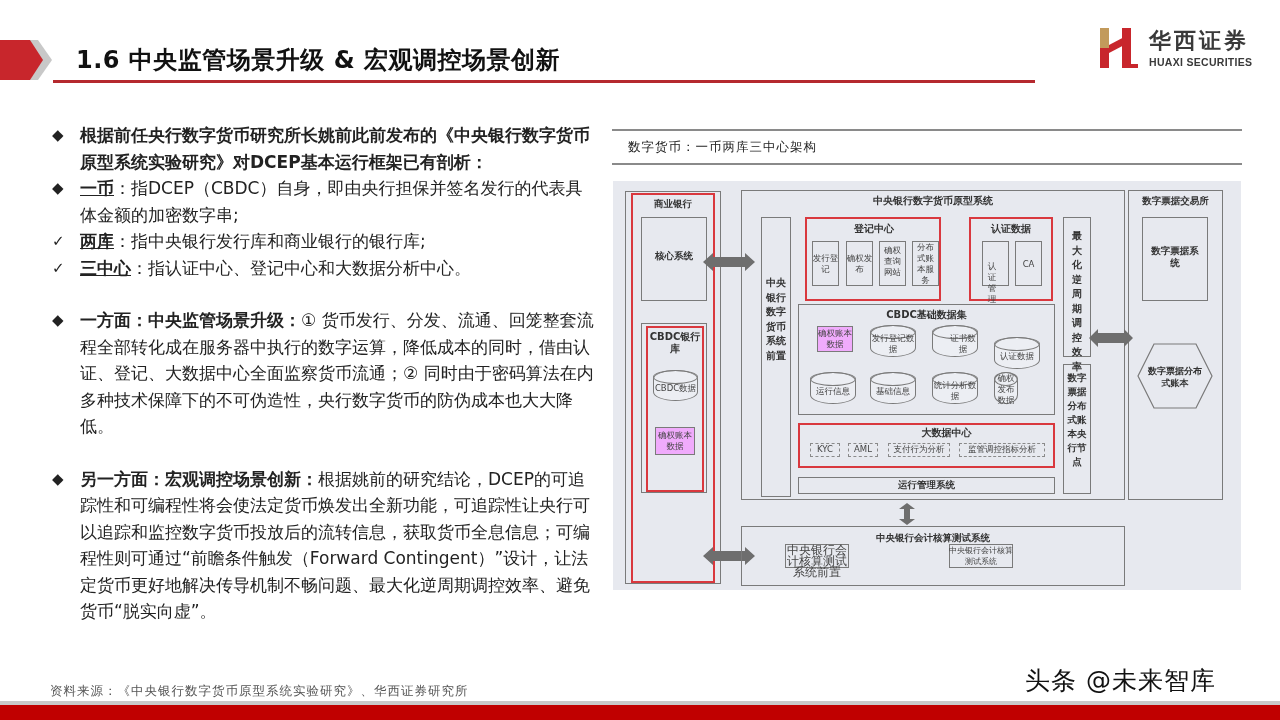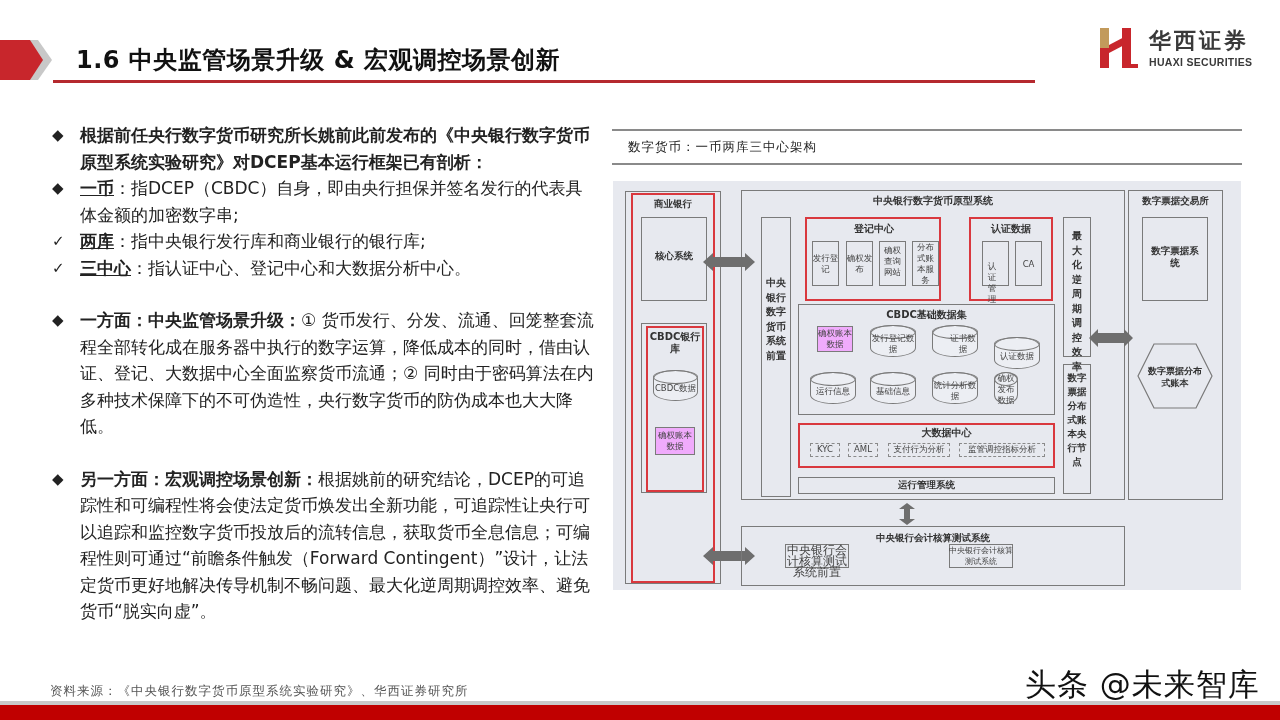--- a/index.html
+++ b/index.html
@@ -38,21 +38,21 @@
   .vtext { position: absolute; font-size: 10px; font-weight: bold; color: #333; text-align: center; line-height: 14.5px; word-break: break-all; }
   .cyl { position: absolute; border: 1.2px solid #7a7a7a; border-radius: 50% / 9px; background: #eceef3; display: flex; align-items: center; justify-content: center; }
   .cyl::before { content: ""; position: absolute; left: -1px; right: -1px; top: -1px; height: 12px; border: 1.2px solid #7a7a7a; border-radius: 50%; }
   .doc { position: absolute; border: 1.2px solid #7a7a7a; background: #f0abfc; display: flex; align-items: center; justify-content: center; }
   .cell-txt { font-size: 8.5px; color: #444; text-align: center; line-height: 11px; position: relative; top: 3px; }
   .hex { position: absolute; }
   .arrow { position: absolute; }
 
   
   .source { position: absolute; left: 50px; top: 683px; font-family: "DejaVu Serif", "Liberation Serif", serif; font-size: 12.5px; color: #555; letter-spacing: 1px; white-space: nowrap; }
-  .watermark { position: absolute; left: 1025px; top: 664px; font-size: 31px; color: #111; letter-spacing: 1px; white-space: nowrap; text-shadow: 1px 1px 0 #fff, -1px -1px 0 #fff; }
+  .watermark { position: absolute; left: 1025px; top: 664px; font-size: 25px; color: #111; letter-spacing: 1px; white-space: nowrap; text-shadow: 1px 1px 0 #fff, -1px -1px 0 #fff; }
   .foot-grey { position: absolute; left: 0; top: 701px; width: 1280px; height: 4px; background: #c9c9c9; }
   .foot-red { position: absolute; left: 0; top: 705px; width: 1280px; height: 15px; background: #c00000; }
 </style>
 </head>
 <body>
 
 <svg class="hdr-arrow" viewBox="0 0 52 40">
   <polygon points="0,0 38,0 52,20 38,40 0,40" fill="#c8c8c8"></polygon>
   <polygon points="0,0 30,0 43,20 30,40 0,40" fill="#c8262c"></polygon>
 </svg>

